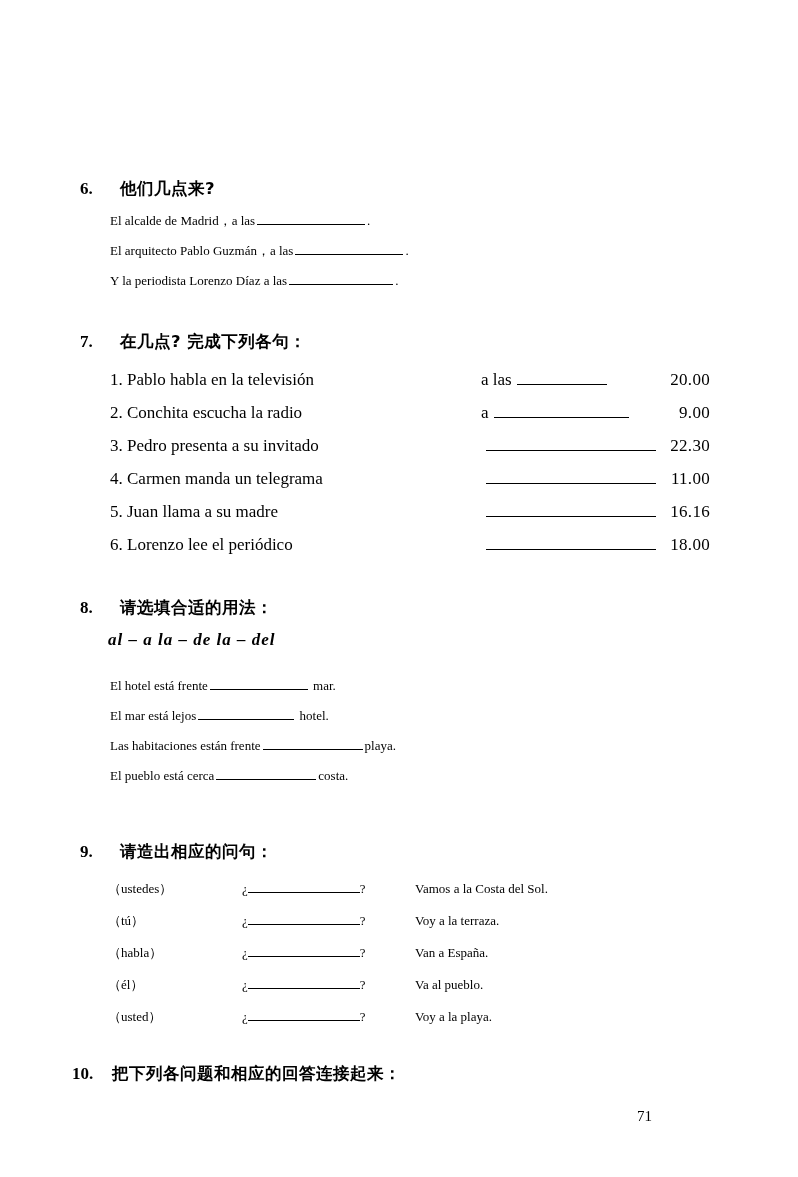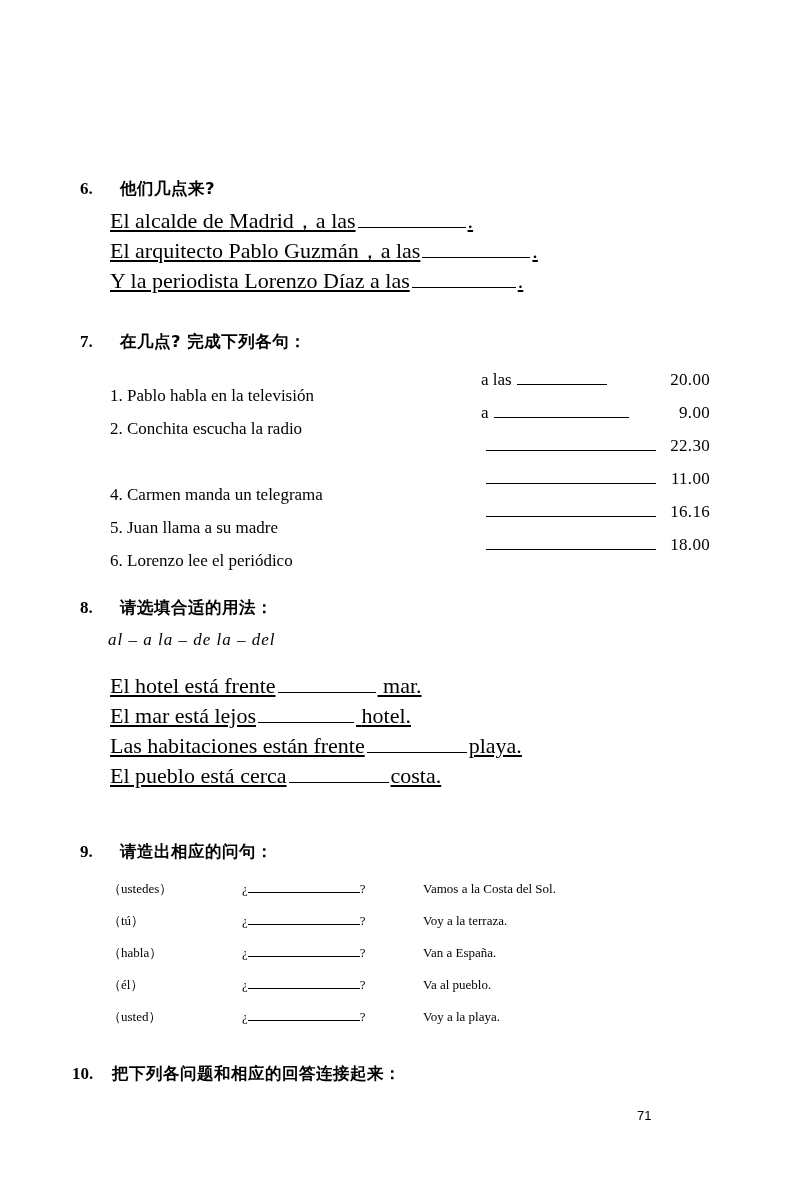--- a/index.html
+++ b/index.html
@@ -49,24 +49,23 @@
   .heading .cn {
     display: inline-block;
     margin-left: 40px;
     font-family: "DejaVu Sans", "Liberation Sans", sans-serif;
     font-weight: bold;
     letter-spacing: 0.5px;
     font-size: 16.5px;
   }
 
   .body-line {
-    font-size: 22px;
+    font-size: 13px;
     line-height: 30px;
     white-space: nowrap;
-    text-decoration: underline;
   }
 
   
   .blank {
     display: inline-block;
     border-bottom: 1.3px solid #000;
     height: 0.92em;
     vertical-align: baseline;
     margin: 0 2px;
   }
@@ -75,21 +74,21 @@
   .row7 {
     position: relative;
     height: 33px;
     font-size: 17px;
     line-height: 33px;
     white-space: nowrap;
   }
   .row7 .left {
     position: absolute;
     left: 0;
-    top: 16px;
+    top: 0;
   }
   .row7 .mid {
     position: absolute;
     left: 371px;
     top: 0;
     width: 225px;
     text-align: left;
   }
   .row7 .mid .lead { margin-right: 3px; }
   .row7 .time {
@@ -115,36 +114,37 @@
     top: 0;
     font-family: "Liberation Serif", "DejaVu Serif", serif;
   }
   .row9 .qblock {
     position: absolute;
     left: 134px;
     top: 0;
   }
   .row9 .answer {
     position: absolute;
-    left: 315px;
+    left: 307px;
     top: 0;
   }
 
   .italic-options {
     font-style: italic;
     font-size: 17px;
     line-height: 26px;
     letter-spacing: 1px;
     white-space: nowrap;
+    font-weight: bold;
   }
 
   .page-number {
     position: absolute;
-    font-size: 13px;
-    font-family: Liberation Sans, sans-serif;
+    font-size: 15px;
+    font-family: Liberation Serif, serif;
   }
 </style>
 </head>
 <body>
 
 <div class="page">
 
   <div class="exercise" style="left:80px; top:178px; width:640px;">
     <div class="heading">
       <span class="num">6.</span>
@@ -176,20 +176,21 @@
         <span class="time">20.00</span>
       </div>
 
       <div class="row7">
         <span class="left">2. Conchita escucha la radio</span>
         <span class="mid"><span class="lead">a</span><span class="blank" style="width:135px;"></span></span>
         <span class="time">9.00</span>
       </div>
 
       <div class="row7">
+        <span class="left">3. Pedro presenta a su invitado</span>
         <span class="mid"><span class="lead"></span><span class="blank" style="width:170px;"></span></span>
         <span class="time">22.30</span>
       </div>
 
       <div class="row7">
         <span class="left">4. Carmen manda un telegrama</span>
         <span class="mid"><span class="lead"></span><span class="blank" style="width:170px;"></span></span>
         <span class="time">11.00</span>
       </div>
 

